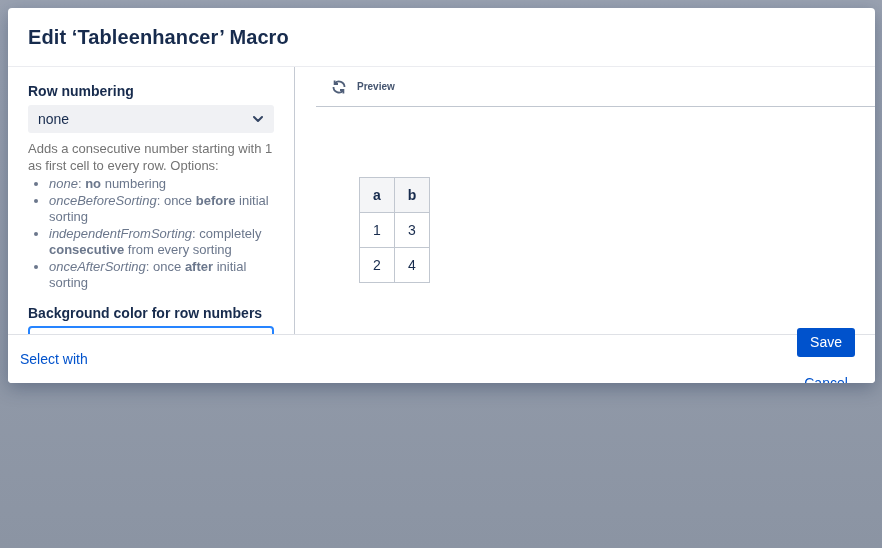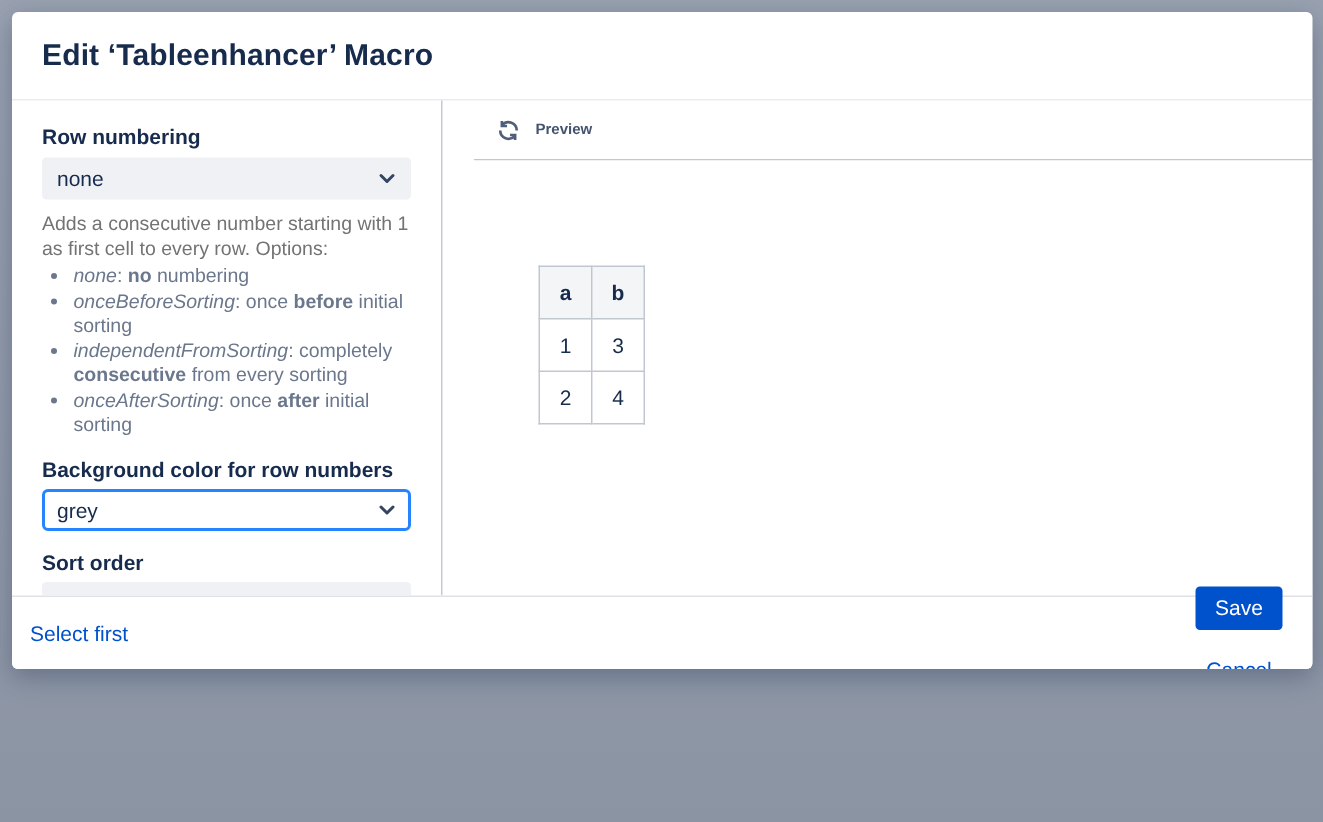--- a/index.html
+++ b/index.html
@@ -5,21 +5,21 @@
   * { box-sizing: border-box; margin: 0; padding: 0; }
   html, body { width: 882px; height: 548px; }
   body {
     font-family: "Liberation Sans", sans-serif;
     background: #99A1B0;
     overflow: hidden;
     position: relative;
   }
   .overlay { position: absolute; inset: 0; background: linear-gradient(#9AA2B1, #8B94A3); }
   .dialog {
-    position: absolute; left: 8px; top: 8px; width: 867px; height: 438px;
+    position: absolute; left: 8px; top: 8px; width: 867px; height: 375px;
     background: #fff; border-radius: 4px;
     box-shadow: 0 5px 18px rgba(23,43,77,.35);
     display: flex; flex-direction: column; overflow: hidden;
   }
   .dlg-header {
     height: 59px; flex: 0 0 59px; border-bottom: 1px solid #EBECF0;
     display: flex; align-items: center; padding: 0 20px;
   }
   .dlg-title { font-size: 20px; font-weight: 700; color: #172B4D; letter-spacing: .1px; }
   .dlg-body { flex: 1 1 auto; display: flex; min-height: 0; gap: 21px; }
@@ -152,21 +152,21 @@
                   <td>4</td>
                 </tr>
               </tbody>
             </table>
         </div>
       </div>
 
     </div>
 
     <div class="dlg-footer">
-      <a class="link">Select first</a>
+      <a class="link">Select with</a>
       <div class="footer-right">
         <button class="btn-primary">Save</button>
         <a class="link">Cancel</a>
       </div>
     </div>
 
   </div>
 </div>
 
 </body></html>

